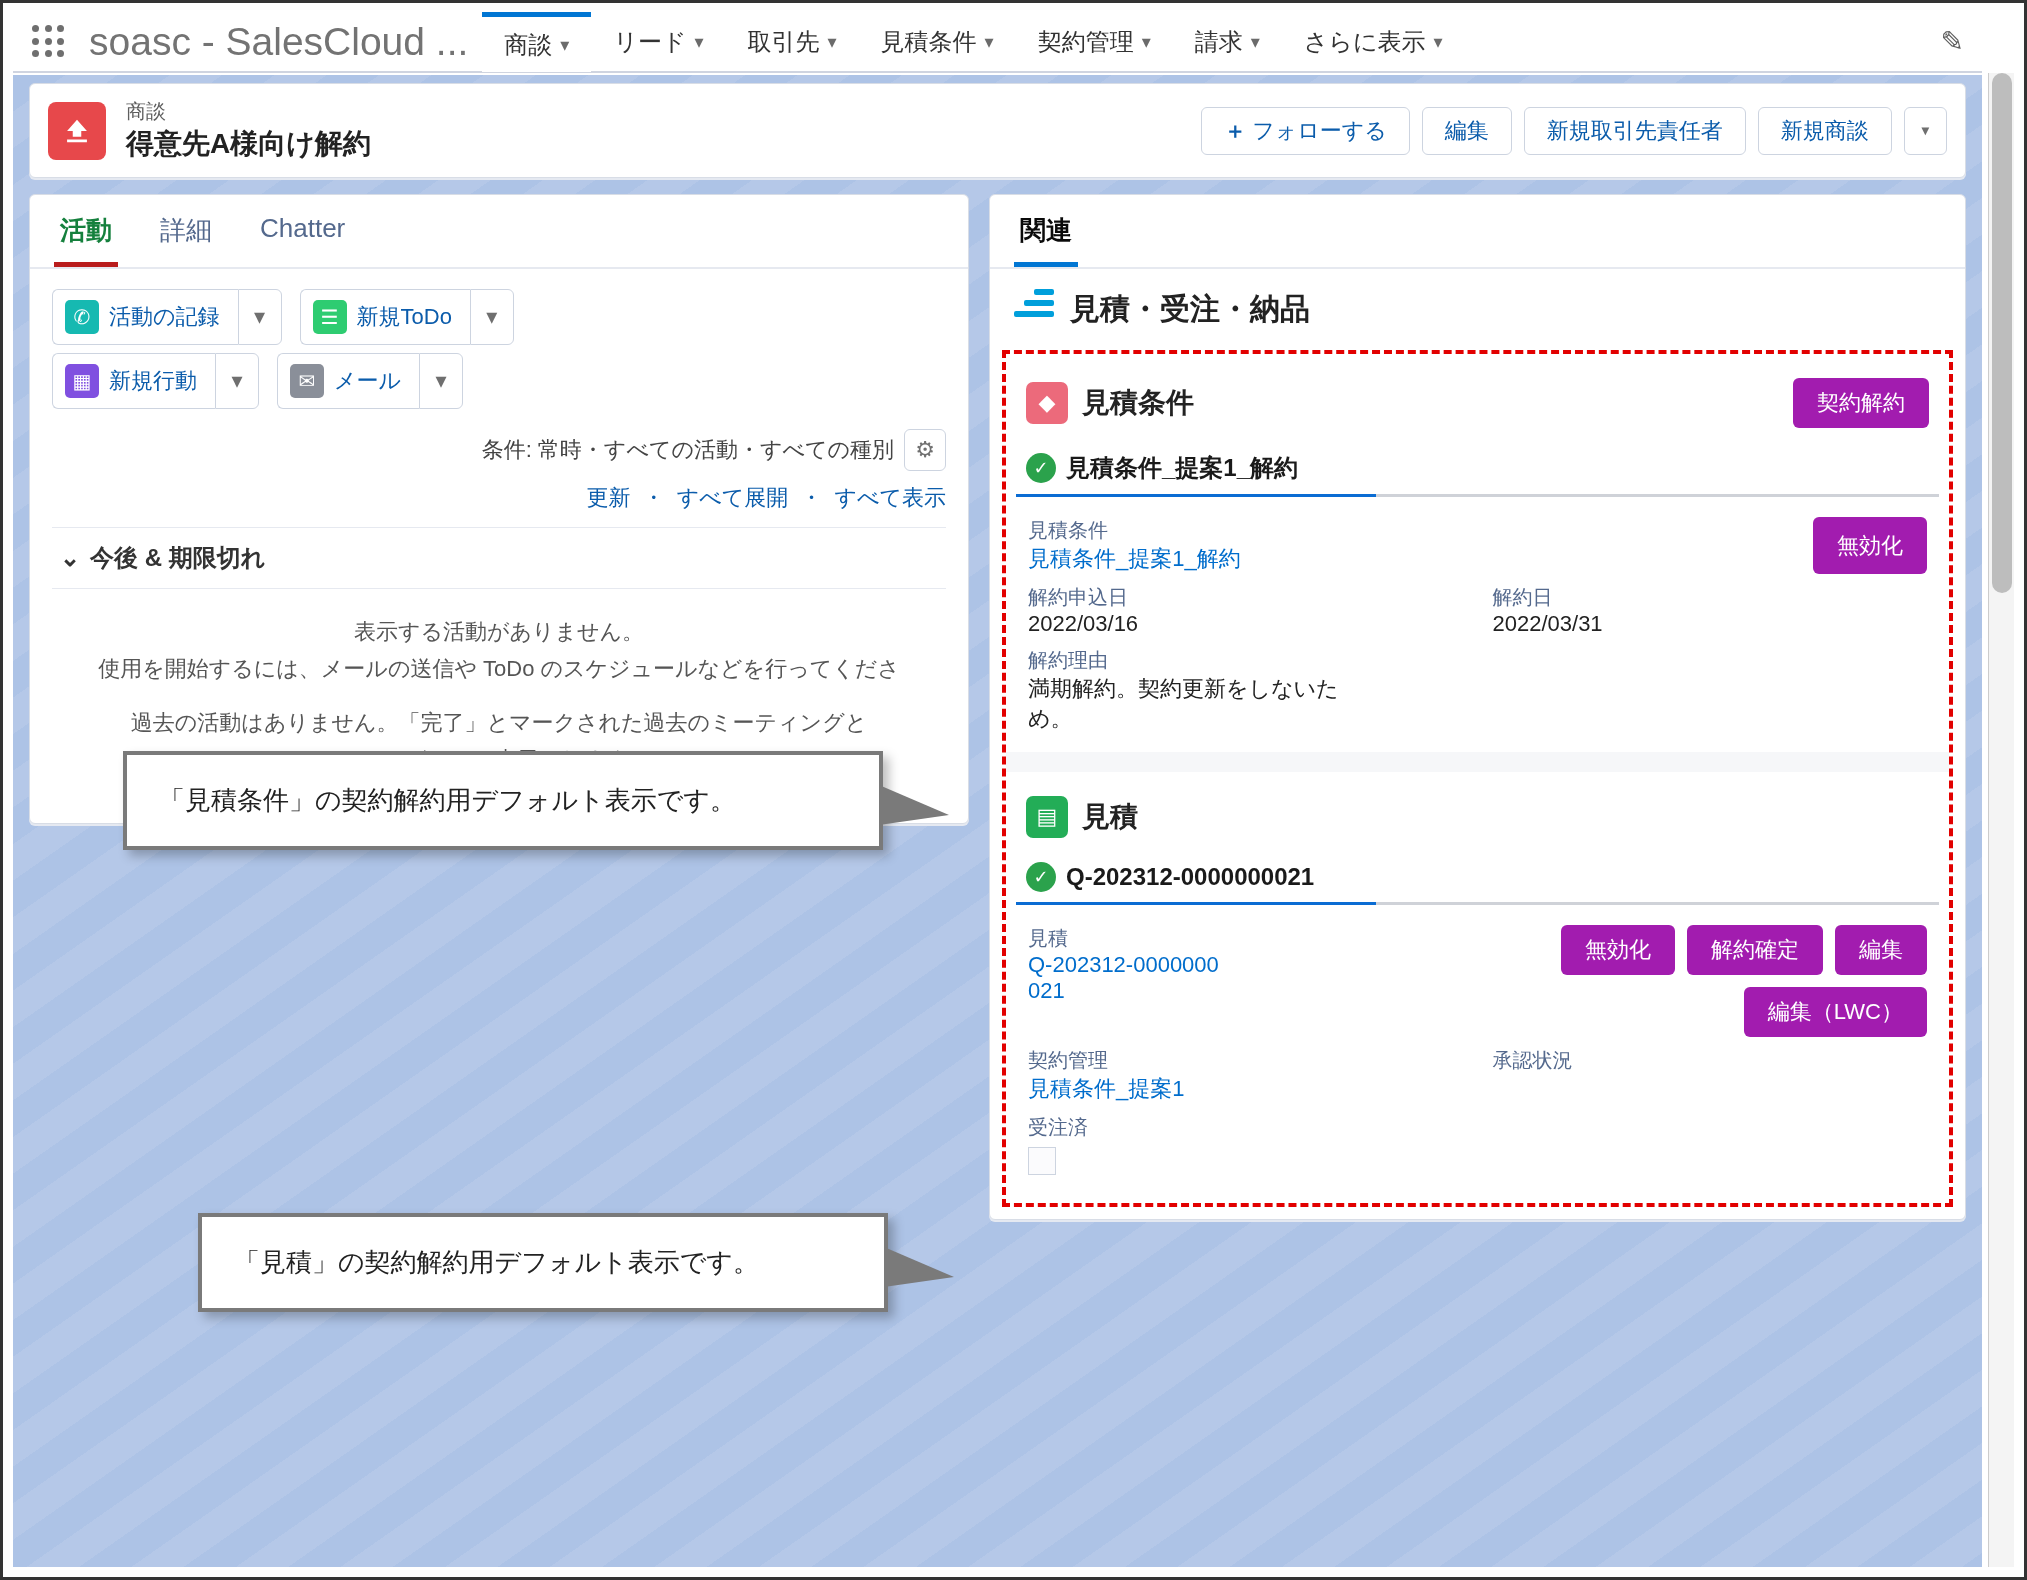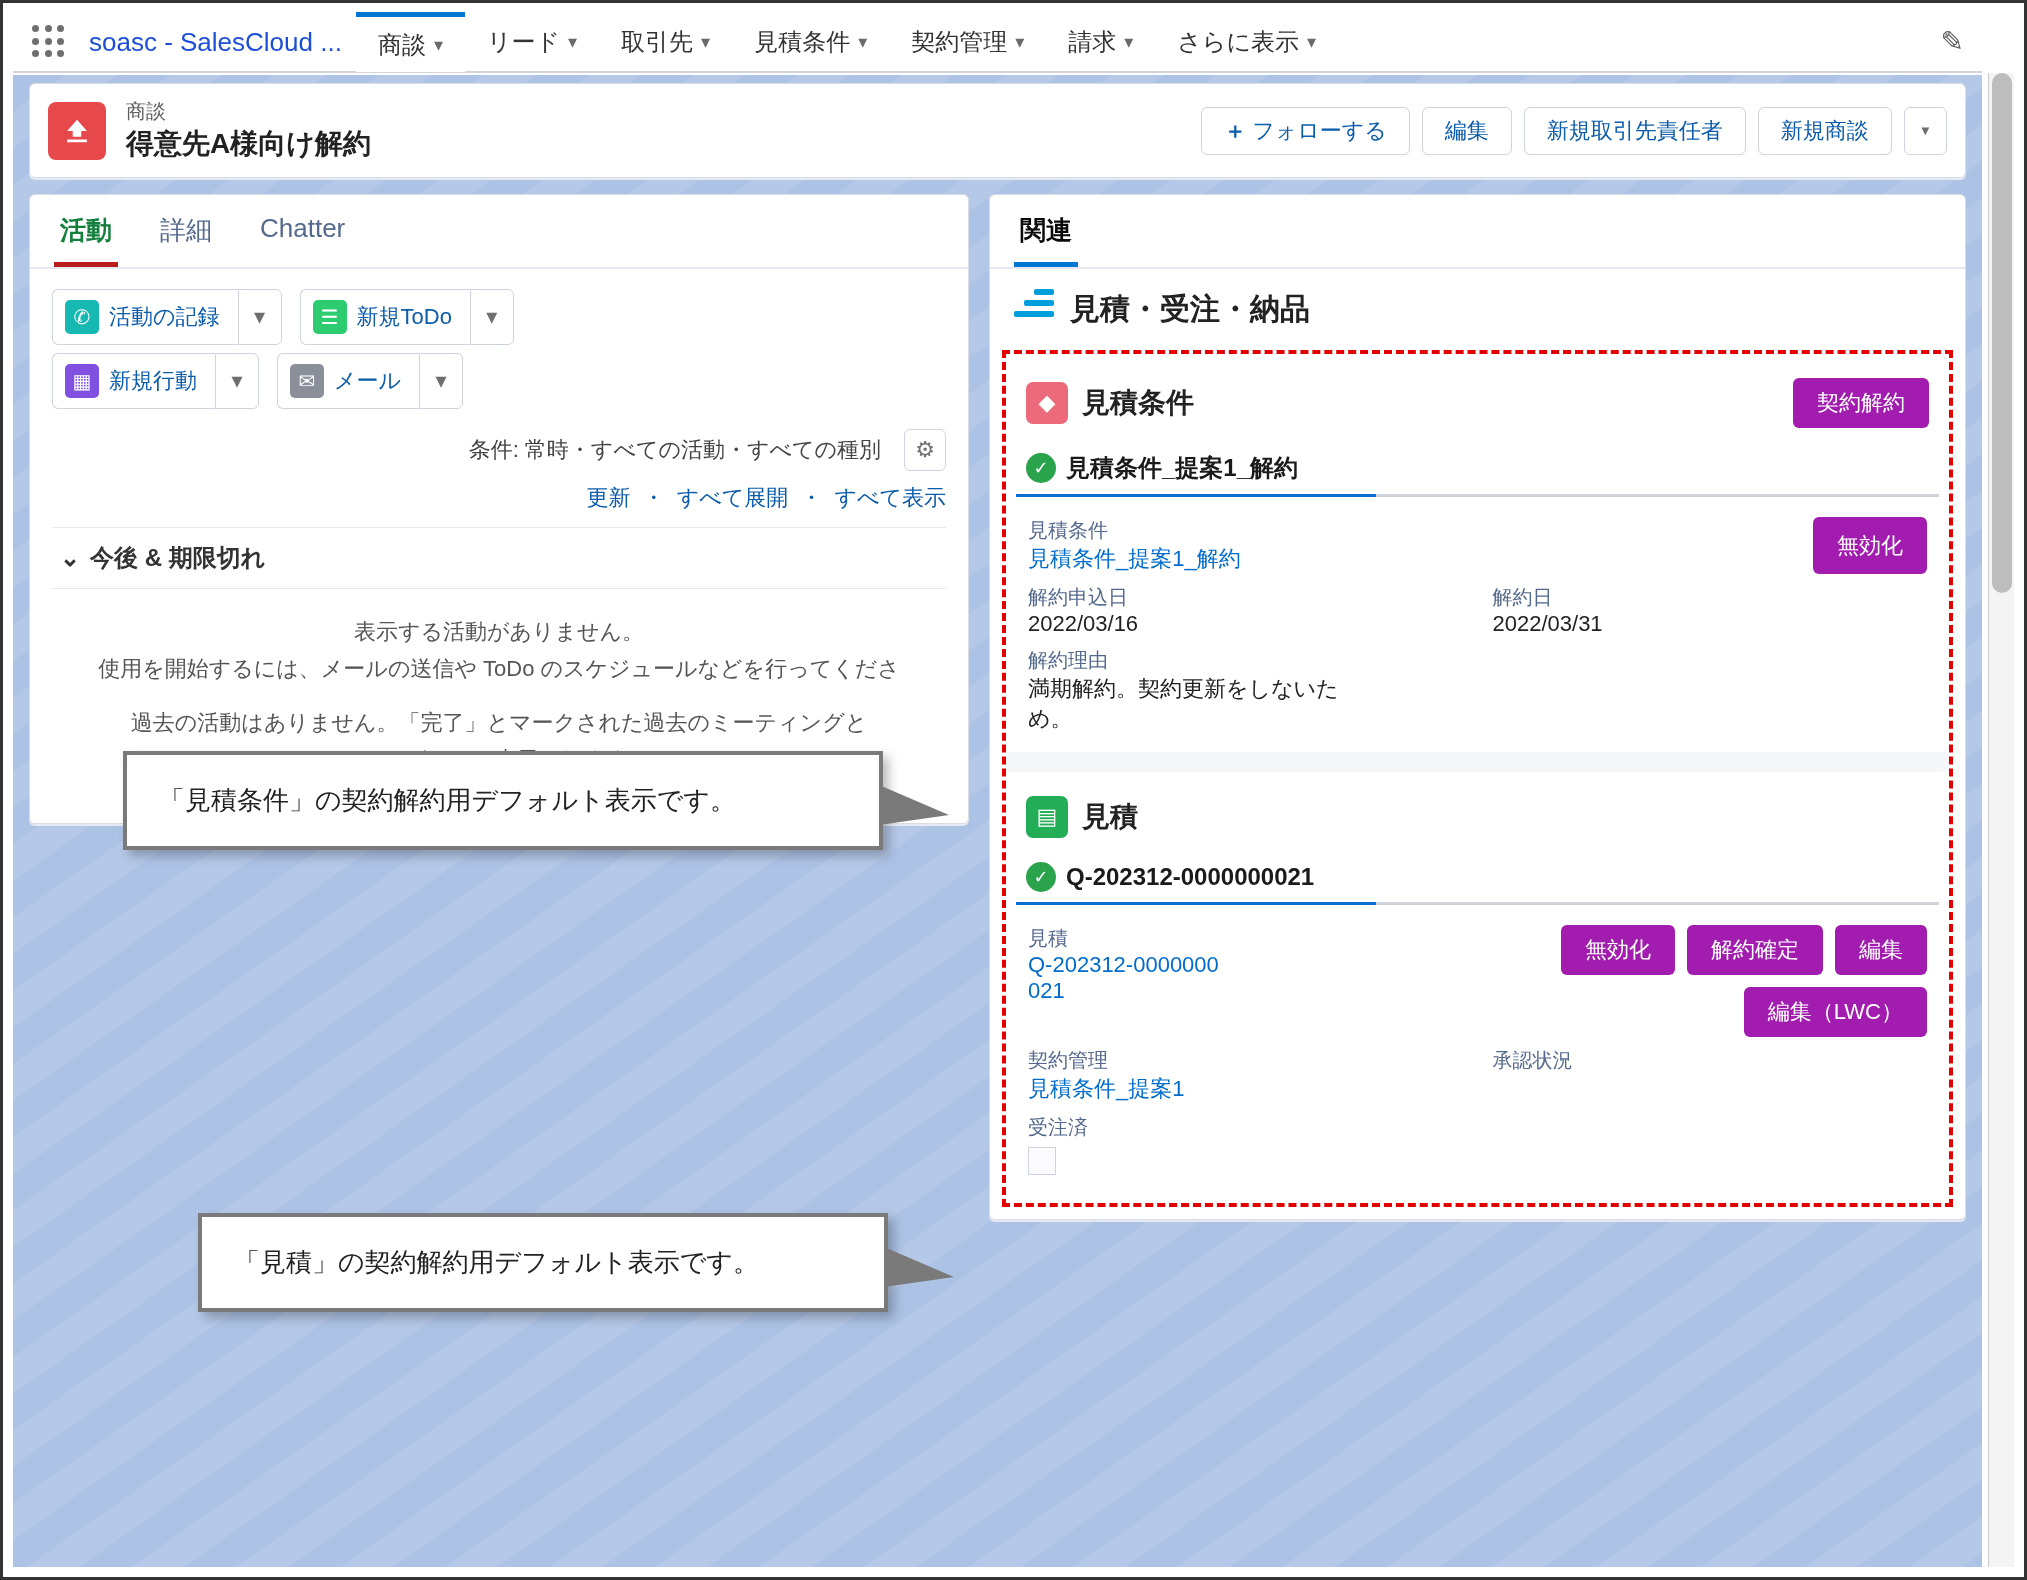--- a/index.html
+++ b/index.html
@@ -9,21 +9,21 @@
   .outer-scroll .thumb { position: absolute; top: 0; left: 3px; width: 20px; height: 520px; background: #bdbdbd; border-radius: 10px; }
 
   
   .canvas { position: absolute; left: 10px; top: 10px; right: 42px; bottom: 10px; }
 
   
   .topbar { height: 60px; display: flex; align-items: center; border-bottom: 2px solid #cfd4e0; position: relative; }
   .app-launcher { width: 48px; height: 48px; display: flex; align-items: center; justify-content: center; margin: 0 12px; cursor: pointer; }
   .dots { width: 34px; height: 34px; display: grid; grid-template-columns: repeat(3,1fr); grid-template-rows: repeat(3,1fr); gap: 4px; }
   .dots span { width: 7px; height: 7px; background: #6f6f6f; border-radius: 50%; }
-  .app-name { font-size: 26px; color: #1d4ed8; padding: 0 14px 0 4px; }
+  .app-name { font-size: 39px; color: #737373; padding: 0 14px 0 4px; }
   .navtab { padding: 0 22px; height: 60px; display: flex; align-items: center; gap: 8px; color: #333; font-size: 24px; cursor: pointer; }
   .navtab.active { border-top: 5px solid #0176d3; border-bottom: none; background: #fff; }
   .caret { font-size: 18px; color: #6b6b6b; }
   .pencil { position: absolute; right: 18px; top: 12px; font-size: 28px; color: #5e5e5e; cursor: pointer; }
 
   
   .workspace { position: absolute; left: 0; right: 0; top: 62px; bottom: 0; background:
     repeating-linear-gradient(145deg, #adc3e6 0 30px, #b5c8e8 30px 60px); }
   .record-header { margin: 8px 16px 16px 16px; background: #fff; border: 1px solid #d8dde6; border-radius: 6px; padding: 14px 18px; display: flex; align-items: center; gap: 20px; box-shadow: 0 2px 0 #e5e9f1; }
   .rec-icon { width: 58px; height: 58px; background: #e7484b; border-radius: 8px; display: flex; align-items: center; justify-content: center; }
@@ -49,21 +49,21 @@
   .btnrow { display: flex; gap: 18px; flex-wrap: wrap; margin-bottom: 8px; }
   .splitbtn { display: flex; }
   .splitbtn .main { border: 1.5px solid #cdd4e0; border-right: none; background: #fff; padding: 10px 18px 10px 12px; display: flex; align-items: center; gap: 10px; font-size: 22px; color: #0b5cab; border-radius: 6px 0 0 6px; cursor: pointer; }
   .splitbtn .dd { border: 1.5px solid #cdd4e0; background: #fff; width: 44px; display: flex; align-items: center; justify-content: center; color: #6f6f6f; border-radius: 0 6px 6px 0; cursor: pointer; }
   .ico { width: 34px; height: 34px; border-radius: 5px; display: flex; align-items: center; justify-content: center; color: #fff; font-size: 20px; }
   .ico.green { background: #2ecc71; }
   .ico.purple { background: #8050e0; }
   .ico.gray { background: #8a8f99; }
   .ico.bluegreen { background: #16b9b1; }
 
-  .filterline { text-align: right; padding: 12px 0; color: #444; display: flex; justify-content: flex-end; align-items: center; gap: 23px; }
+  .filterline { text-align: right; padding: 12px 0; color: #444; display: flex; justify-content: flex-end; align-items: center; gap: 10px; }
   .gearbtn { border: 1.5px solid #cdd4e0; background: #fff; width: 42px; height: 42px; border-radius: 6px; display: flex; align-items: center; justify-content: center; cursor: pointer; color: #707070; }
   .linkline { text-align: right; color: #0b5cab; padding-bottom: 14px; }
   .linkline span.sep { color: #0b5cab; margin: 0 6px; }
   .linkline a { color: #0b5cab; text-decoration: none; cursor: pointer; }
 
   .collapse-hdr { border-top: 1px solid #e6e9f0; border-bottom: 1px solid #e6e9f0; padding: 14px 8px; font-size: 24px; font-weight: 700; color: #333; cursor: pointer; display: flex; align-items: center; gap: 10px; }
   .empty-msg { text-align: center; color: #555; font-size: 22px; padding: 24px 16px 8px; line-height: 1.7; }
   .sub-empty { text-align: center; color: #555; font-size: 22px; padding: 8px 16px 24px; line-height: 1.7; }
 
   

